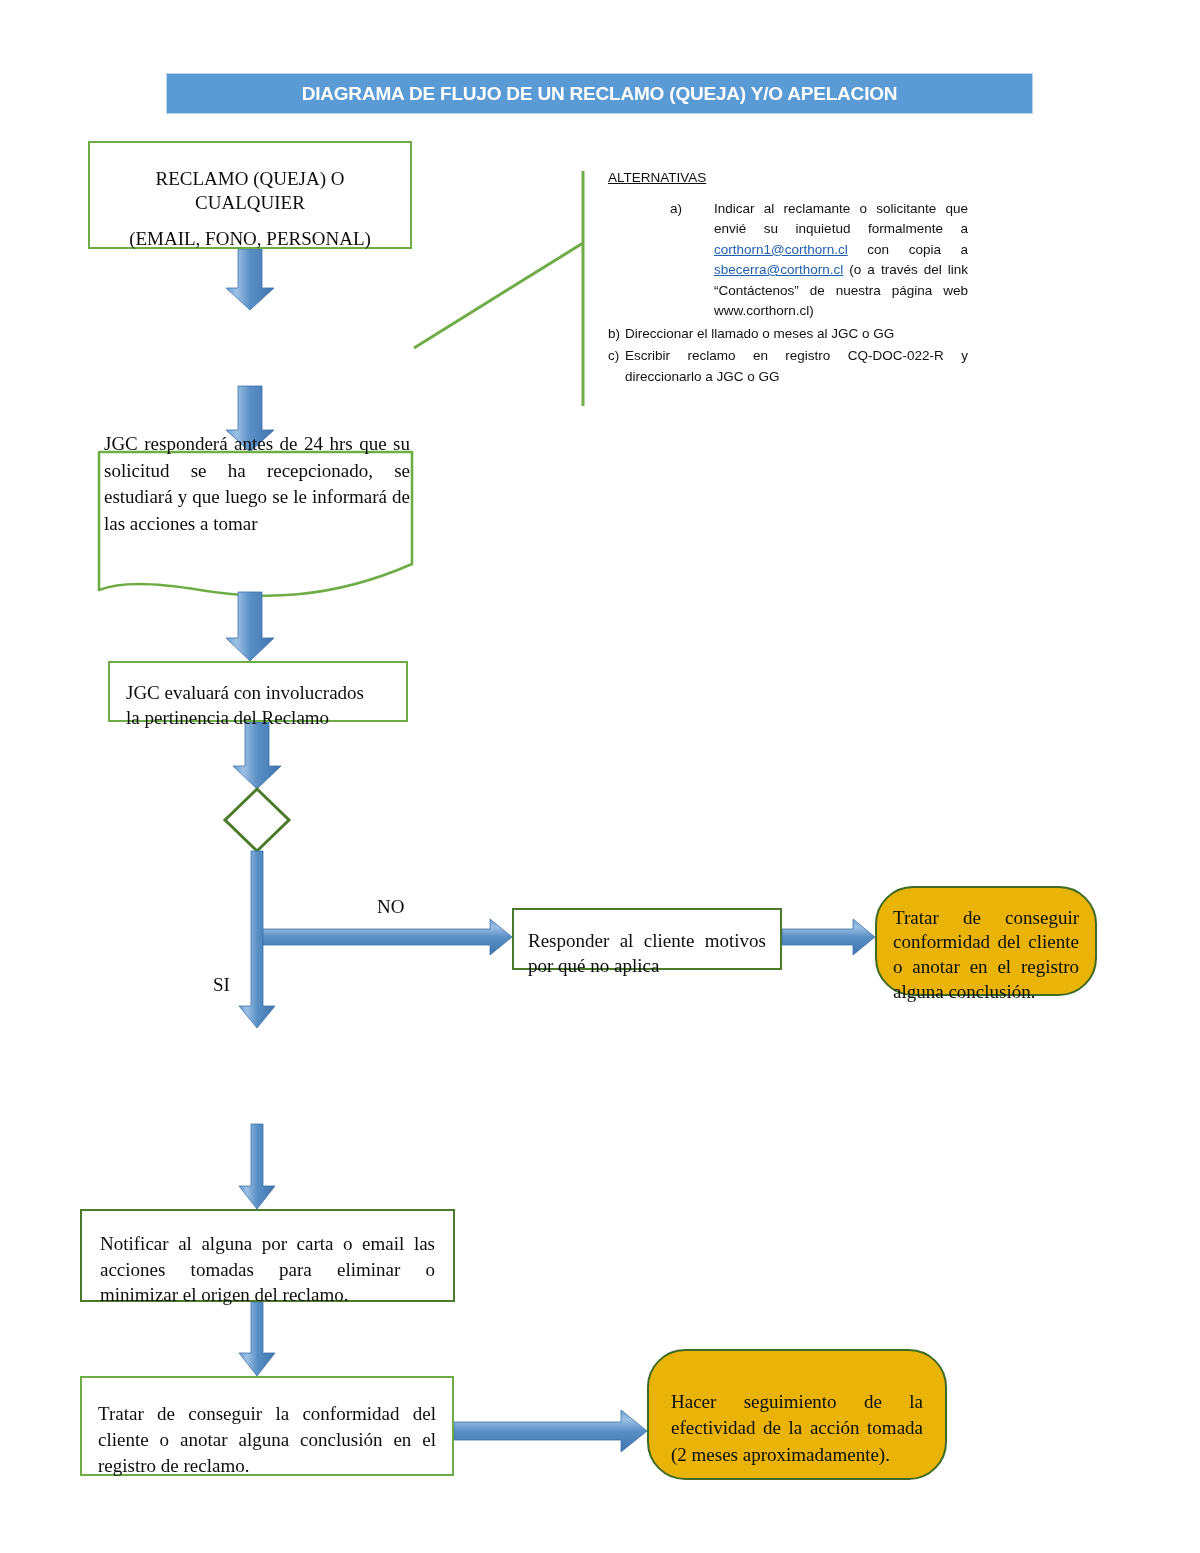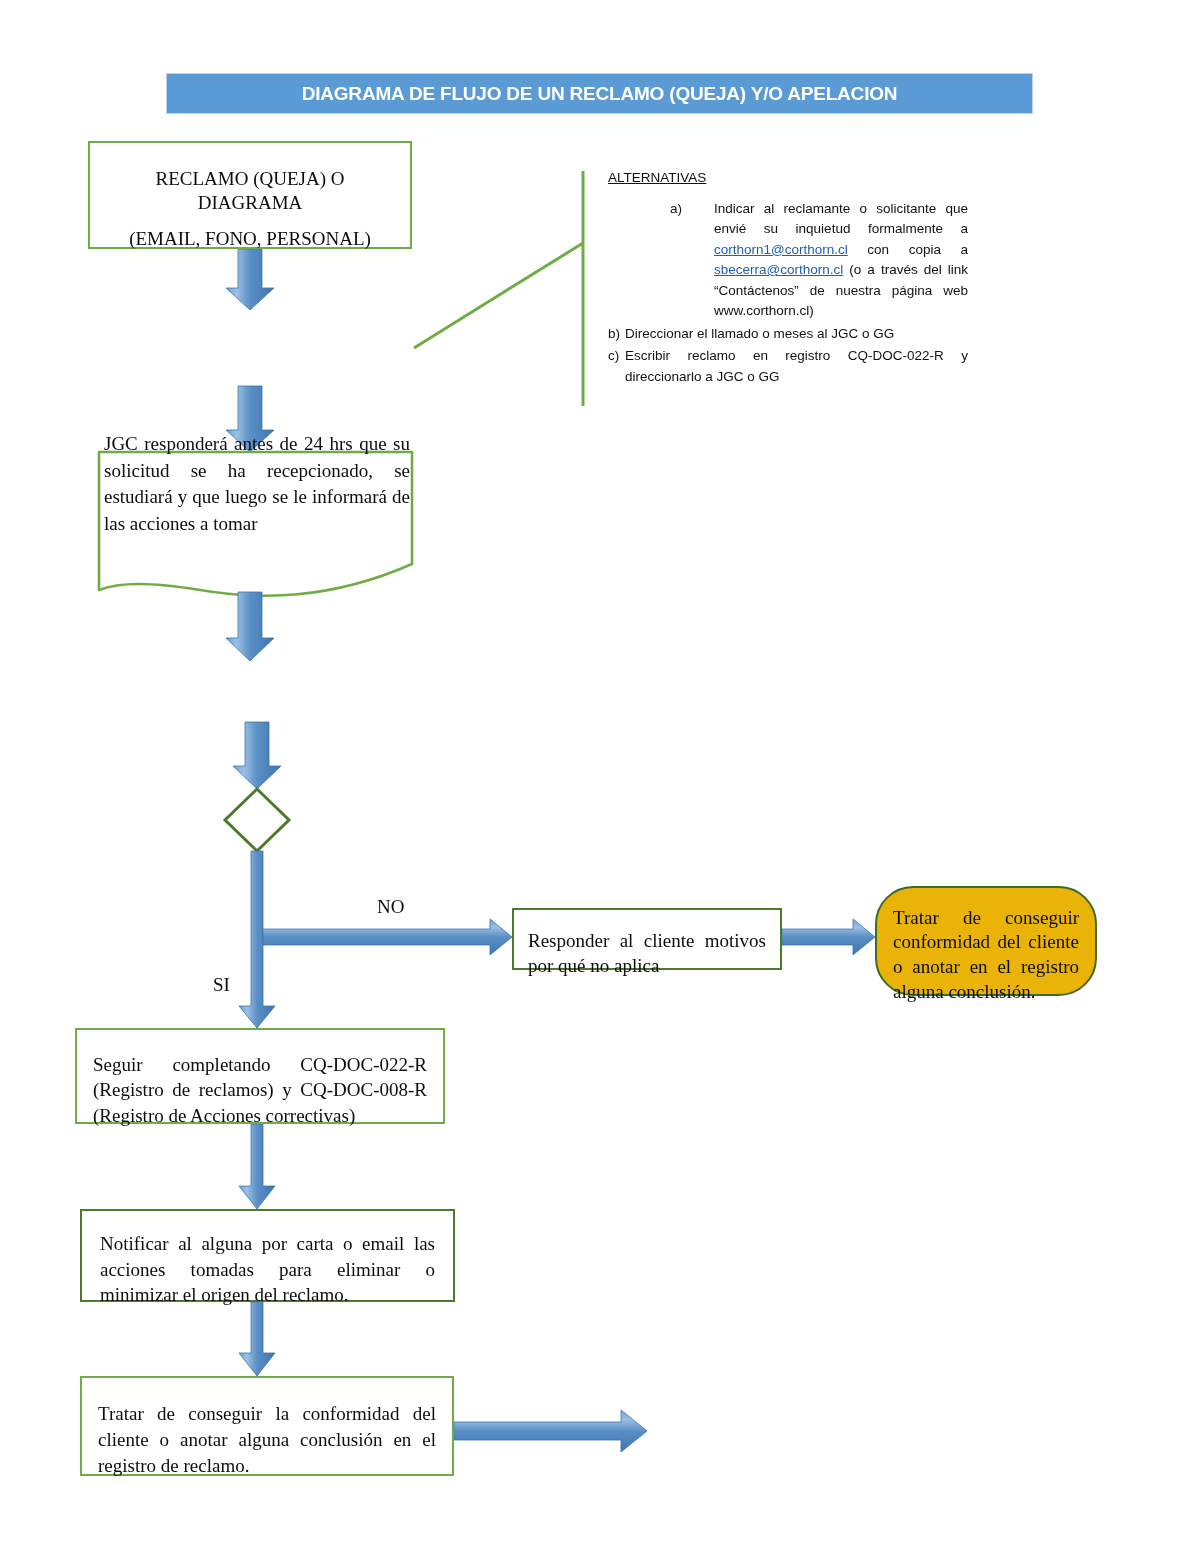--- a/index.html
+++ b/index.html
@@ -217,53 +217,59 @@
     </g>
 
     <g>
       <path d="M454,1422 L621,1422 L621,1410 L647,1431 L621,1452 L621,1440 L454,1440 Z" fill="url(#gradH)" stroke="#3E73AE" stroke-width="0.8"></path>
     </g>
   </svg>
 
   <div class="node rect" style="left:88px; top:141px; width:324px; height:108px;">
     <div class="inner center" style="font-size:19px;">
       <div>RECLAMO (QUEJA) O</div>
-      <div>DIAGRAMA</div>
+      <div>CUALQUIER</div>
       <div style="height:12px;"></div>
       <div>(EMAIL, FONO, PERSONAL)</div>
     </div>
   </div>
 
 
   <div id="doc-text">JGC responderá antes de 24 hrs que su solicitud se ha recepcionado, se estudiará y que luego se le informará de las acciones a tomar</div>
 
+  <div class="node rect" style="left:108px; top:661px; width:300px; height:61px;">
+    <div class="inner" style="font-size:19px; line-height:1.30; padding-left:16px; text-align:left;">
+      <div>JGC evaluará con involucrados</div>
+      <div>la pertinencia del Reclamo</div>
+    </div>
+  </div>
 
   <div class="branch-label" style="left:377px; top:896px;">NO</div>
   <div class="branch-label" style="left:213px; top:974px;">SI</div>
 
   <div class="node rect dark" style="left:512px; top:908px; width:270px; height:62px;">
     <div class="inner justify" style="font-size:19px; line-height:1.32; padding:0 14px;">Responder al cliente motivos por qué no aplica</div>
   </div>
 
   <div class="node stadium" style="left:875px; top:886px; width:222px; height:110px;">
     <div class="inner justify" style="font-size:19px; line-height:1.30; padding:0 16px;">Tratar de conseguir conformidad del cliente o anotar en el registro alguna conclusión.</div>
   </div>
 
-  <div class="node rect" style="left:75px; top:1028px; width:370px; height:96px;">
-    <div class="inner justify" style="font-size:19px; line-height:1.34; padding:0 16px;">Seguir completando CQ-DOC-022-R (Registro de reclamos) y CQ-DOC-008-R (Registro de Acciones correctivas)</div>
-  </div>
 
   <div class="node rect dark" style="left:80px; top:1209px; width:375px; height:93px;">
     <div class="inner justify" style="font-size:19px; line-height:1.34; padding:0 18px;">Notificar al alguna por carta o email las acciones tomadas para eliminar o minimizar el origen del reclamo.</div>
   </div>
 
   <div class="node rect" style="left:80px; top:1376px; width:374px; height:100px;">
     <div class="inner justify" style="font-size:19px; line-height:1.36; padding:0 16px;">Tratar de conseguir la conformidad del cliente o anotar alguna conclusión en el registro de reclamo.</div>
   </div>
 
+  <div class="node stadium" style="left:647px; top:1349px; width:300px; height:131px;">
+    <div class="inner justify" style="font-size:19px; line-height:1.38; padding:0 22px;">Hacer seguimiento de la efectividad de la acción tomada (2 meses aproximadamente).</div>
+  </div>
 
   <div id="alternatives">
     <div id="alt-title">ALTERNATIVAS</div>
 
     <div class="alt-a">
       <div class="marker">a)</div>
       <div class="body">
         <span>Indicar al reclamante o solicitante que envié su inquietud formalmente a </span><a class="mail" href="#">corthorn1@corthorn.cl</a><span> con copia a </span><a class="mail" href="#">sbecerra@corthorn.cl</a><span> (o a través del link “Contáctenos” de nuestra página web www.corthorn.cl)</span>
       </div>
     </div>

